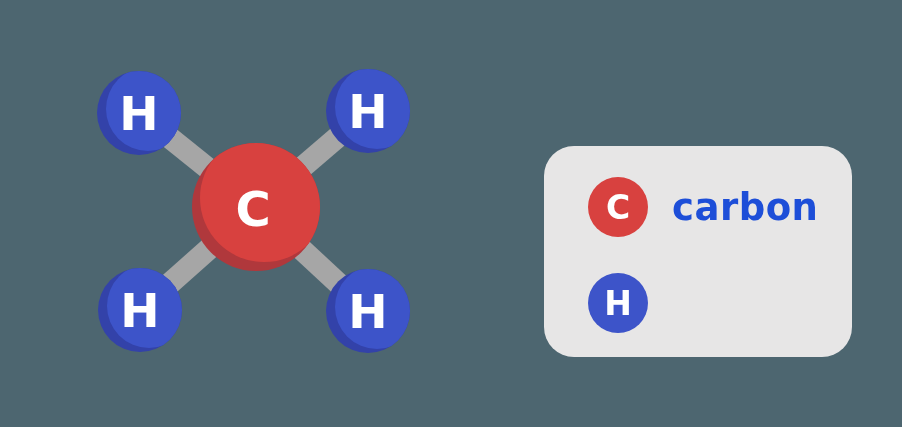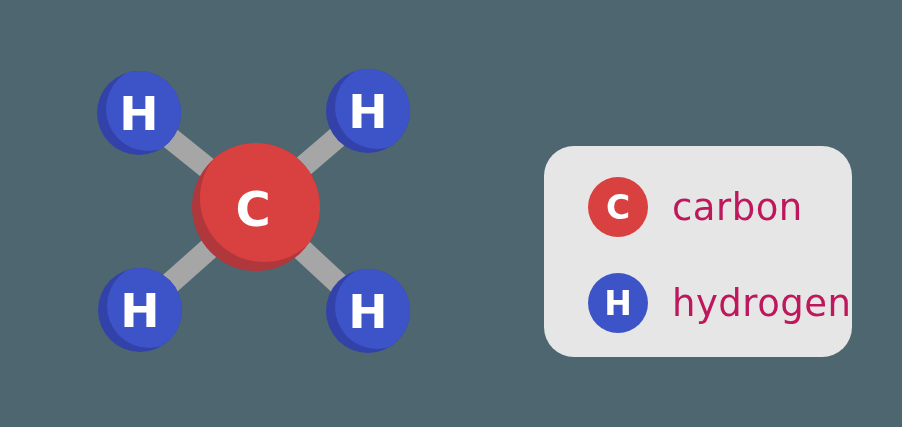--- a/index.html
+++ b/index.html
@@ -60,22 +60,22 @@
     font-weight: bold;
     font-size: 33px;
     line-height: 1;
     flex: 0 0 auto;
   }
   .chip-carbon { background: #d8413f; }
   .chip-hydrogen { background: #3d54c9; }
   .legend-label {
     margin-left: 24px;
     font-size: 37px;
-    font-weight: 400;
-    color: #be185d;
+    font-weight: 700;
+    color: #1d4ed8;
     letter-spacing: 0.5px;
     white-space: nowrap;
   }
 </style>
 </head>
 <body>
 
 <div class="stage">
 
   <svg class="molecule-svg" width="500" height="427" viewBox="0 0 500 427">
@@ -139,17 +139,16 @@
     <div class="legend-row">
       <div class="chip chip-carbon">
         <span>C</span>
       </div>
       <span class="legend-label">carbon</span>
     </div>
     <div class="legend-row">
       <div class="chip chip-hydrogen">
         <span>H</span>
       </div>
-      <span class="legend-label">hydrogen</span>
     </div>
   </div>
 
 </div>
 
 </body></html>

